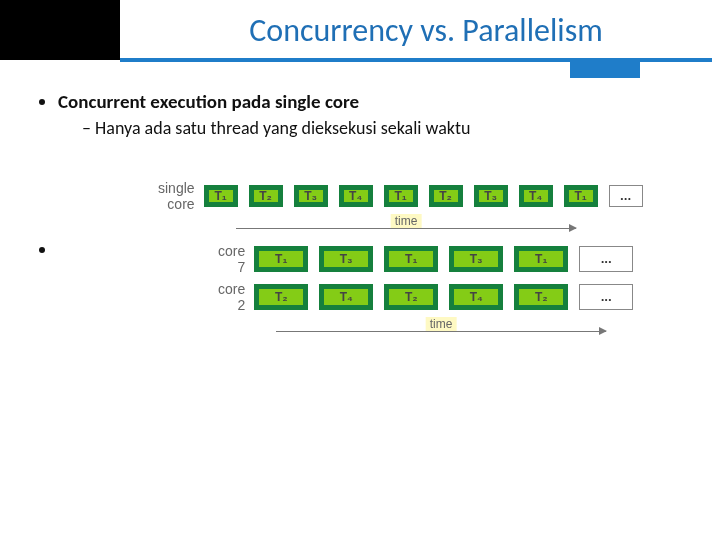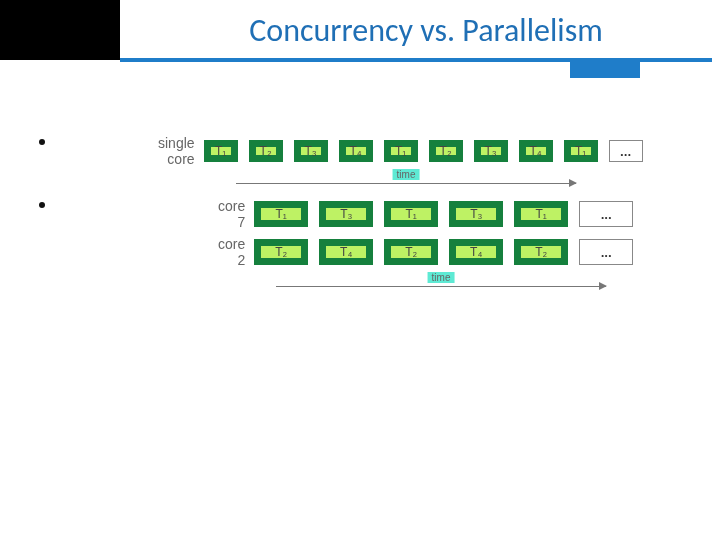--- a/index.html
+++ b/index.html
@@ -76,31 +76,32 @@
   }
   .row-label {
     width: 68px;
     text-align: right;
     font-size: 14px;
     color: #666;
     font-family: Arial, sans-serif;
   }
   .cells { display: flex; }
   .cell {
-    border: 7px solid #15803d;
+    border: 5px solid #15803d;
     font-size: 12px;
     font-family: Arial, sans-serif;
     width: 34px;
     height: 22px;
     display: flex;
     align-items: center;
     justify-content: center;
     color: #444;
-    background: #bef264;
+    background: #84cc16;
     margin-left: -1px;
+    font-weight: bold;
   }
   .dots {
     width: 34px;
     height: 22px;
     display: flex;
     align-items: center;
     justify-content: center;
     font-size: 14px;
     font-weight: 700;
     color: #333;
@@ -112,23 +113,23 @@
     position: relative;
     margin-left: 78px;
     margin-top: 6px;
     height: 18px;
   }
   .time-label {
     position: absolute;
     left: 50%;
     top: -4px;
     transform: translateX(-50%);
-    font-size: 10px;
+    font-size: 12px;
     color: #666;
-    background: #5eead4;
+    background: #fef9c3;
     padding: 0 4px;
     font-family: Arial, sans-serif;
   }
   .arrow-line {
     position: absolute;
     left: 0; right: 0;
     top: 10px;
     height: 1px;
     background: #777;
   }
@@ -158,21 +159,23 @@
 <div class="title-bar">
   <div class="title-block"></div>
   <div class="title-text">Concurrency vs. Parallelism</div>
 </div>
 <div class="title-underline"></div>
 <div class="title-tab"></div>
 
 <div class="content">
   <ul class="top">
     <li class="strong">
+      <span class="li-text">Concurrent execution pada single core</span>
       <ul class="sub">
+        <li>Hanya ada satu thread yang dieksekusi sekali waktu</li>
       </ul>
 
       
       <div class="fig1">
         <div class="row">
           <div class="row-label">single core</div>
           <div class="cells">
             <div class="cell">T₁</div>
             <div class="cell">T₂</div>
             <div class="cell">T₃</div>

